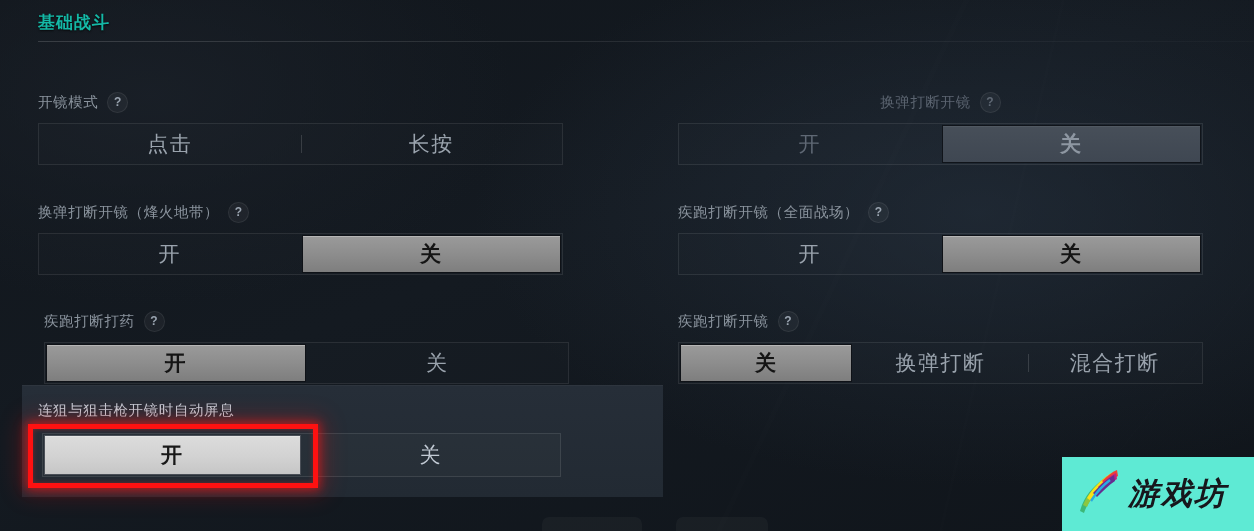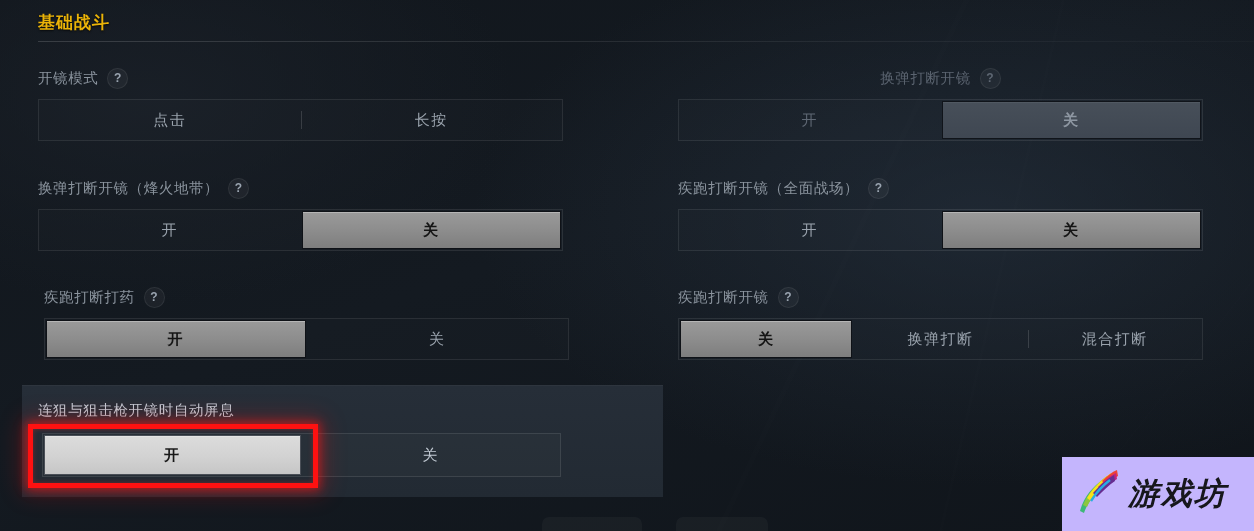--- a/index.html
+++ b/index.html
@@ -38,35 +38,36 @@
   }
 
   
   .section-title {
     position: absolute;
     left: 38px;
     top: 11px;
     font-size: 17px;
     font-weight: 700;
     letter-spacing: 1px;
-    color: #eab308;
+    color: #14b8a6;
     text-shadow: 0 1px 2px rgba(0,0,0,0.8);
   }
   .title-rule {
     position: absolute;
     left: 38px;
     top: 41px;
     width: 1216px;
     height: 1px;
     background: linear-gradient(to right, rgba(255,255,255,0.15), rgba(255,255,255,0.07) 60%, rgba(255,255,255,0.02));
   }
 
   
   .row {
     position: absolute;
+    margin-top: 24px;
   }
   .row-label {
     display: flex;
     align-items: center;
     gap: 9px;
     font-size: 14.5px;
     color: #8b949e;
     letter-spacing: 0.6px;
     white-space: nowrap;
     height: 20px;
@@ -99,21 +100,21 @@
     border: 1px solid rgba(255,255,255,0.085);
     background: rgba(255,255,255,0.012);
     box-sizing: border-box;
     position: relative;
   }
   .seg-item {
     flex: 1 1 0;
     display: flex;
     align-items: center;
     justify-content: center;
-    font-size: 15px;
+    font-size: 21px;
     letter-spacing: 1.5px;
     color: #9aa3ad;
     position: relative;
     box-sizing: border-box;
     margin: 2px;
     font-weight: 500;
     text-align: center;
   }
   .row.dim .seg-item { color: #5f6874; }
 
@@ -195,21 +196,21 @@
     z-index: 30;
   }
 
   
   .watermark {
     position: absolute;
     left: 1062px;
     top: 457px;
     width: 192px;
     height: 74px;
-    background: #c4b5fd;
+    background: #5eead4;
     display: flex;
     align-items: center;
     gap: 8px;
     padding-left: 12px;
     box-sizing: border-box;
     z-index: 25;
   }
   .wm-text {
     font-family: "DejaVu Serif", "Liberation Serif", serif;
     font-size: 31px;

